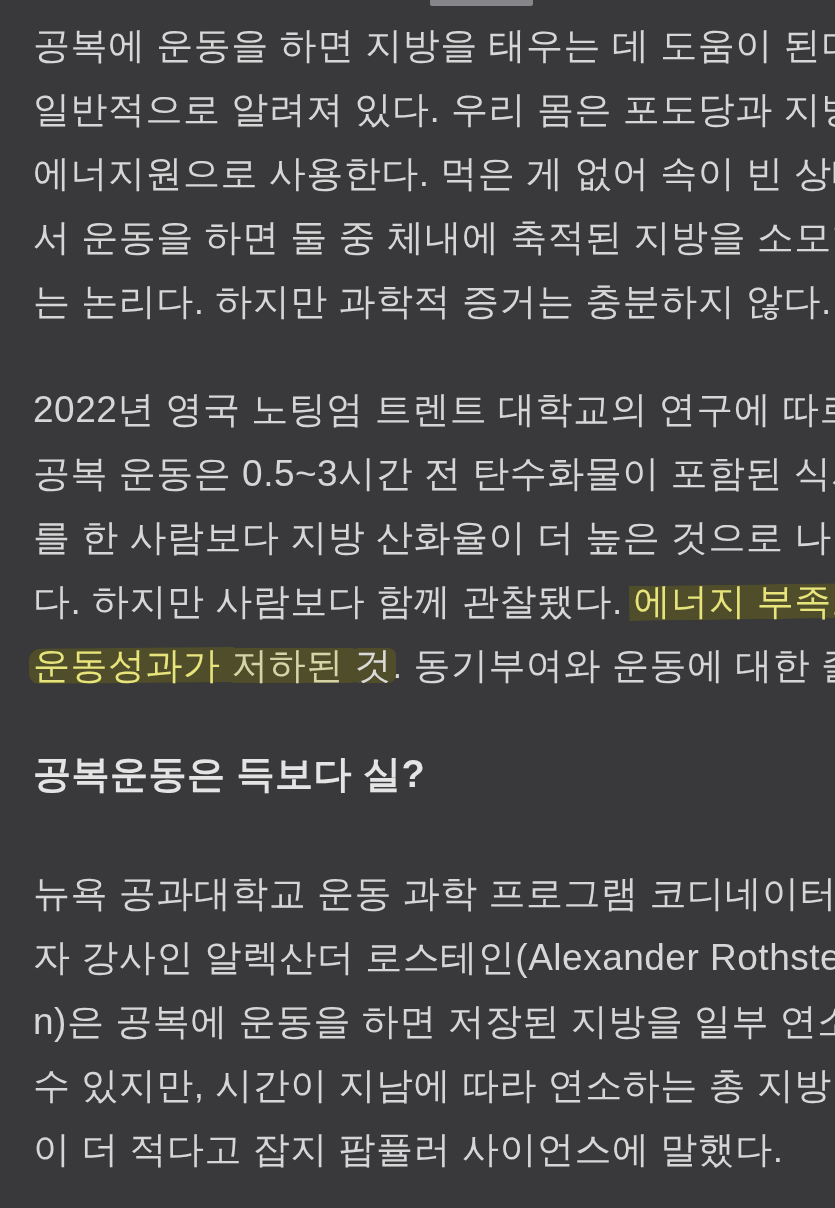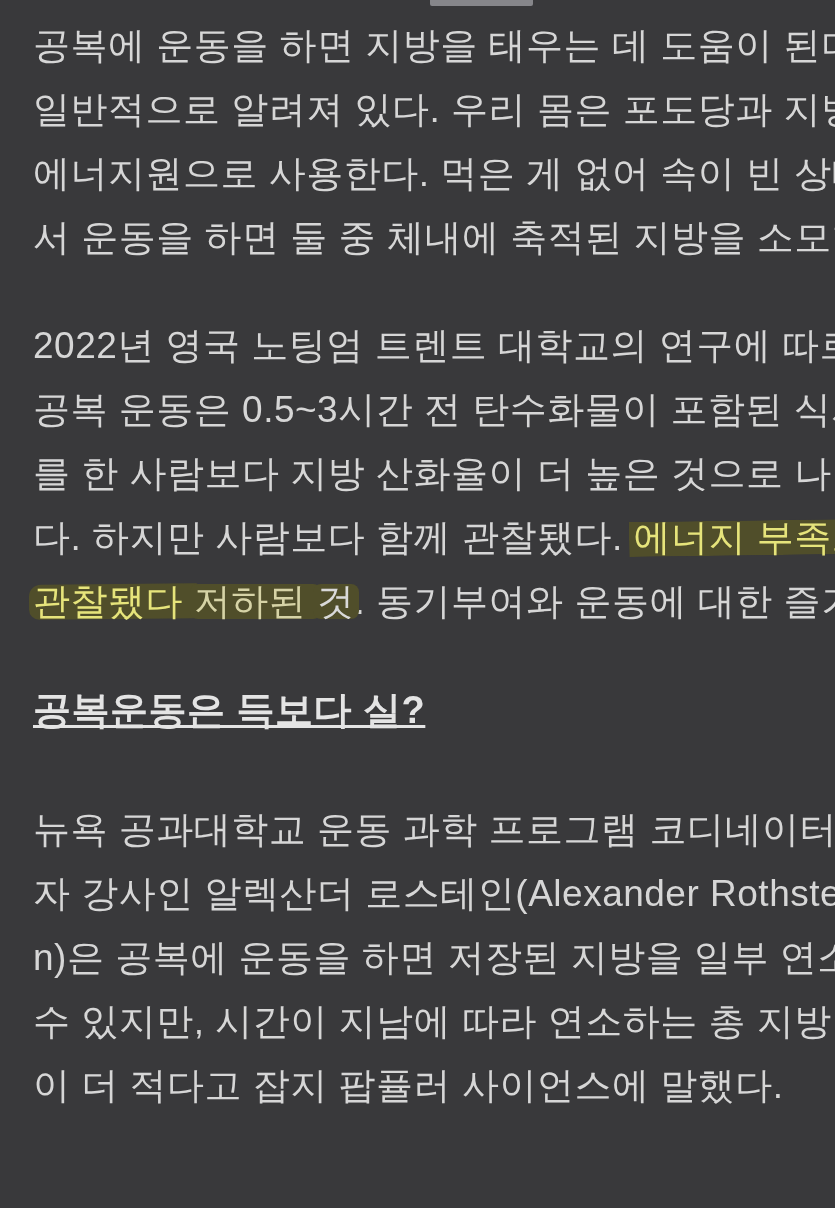--- a/index.html
+++ b/index.html
@@ -40,21 +40,20 @@
     letter-spacing: 0.5px;
   }
   .para { margin: 0 0 44px 0; }
   .line { white-space: nowrap; }
   .heading {
     font-size: 38px;
     font-weight: bold;
     color: #e4e4e4;
     line-height: 64px;
     margin: 30px 0 56px 0;
-    text-decoration: underline;
   }
   
   .hl {
     position: relative;
     z-index: 0;
   }
   .hl::before {
     content: "";
     position: absolute;
     left: -4px;
@@ -83,27 +82,28 @@
 <body>
 
 <div class="screen">
   <div class="top-strip"></div>
   <main class="article">
       <div class="para">
         <div class="line"><span>공복에 운동을 하면 지방을 태우는 데 도움이 된다고</span></div>
         <div class="line"><span>일반적으로 알려져 있다. 우리 몸은 포도당과 지방을</span></div>
         <div class="line"><span>에너지원으로 사용한다. 먹은 게 없어 속이 빈 상태에</span></div>
         <div class="line"><span>서 운동을 하면 둘 중 체내에 축적된 지방을 소모한다</span></div>
+        <div class="line"><span>는 논리다. 하지만 과학적 증거는 충분하지 않다.</span></div>
       </div>
       <div class="para">
         <div class="line"><span>2022년 영국 노팅엄 트렌트 대학교의 연구에 따르면</span></div>
         <div class="line"><span>공복 운동은 0.5~3시간 전 탄수화물이 포함된 식사</span></div>
         <div class="line"><span>를 한 사람보다 지방 산화율이 더 높은 것으로 나타났</span></div>
         <div class="line"><span>다. 하지만 사람보다 함께 관찰됐다. </span><span class="hl hl-yellow hl-point">에너지 부족으로</span></div>
-        <div class="line"><span class="hl hl-yellow hl-start">관찰됐다 </span><span class="hl hl-pale">저하된 </span><span class="hl hl-white">것</span><span>. 동기부여와 운동에 대한 즐거</span></div>
+        <div class="line"><span class="hl hl-yellow hl-start">운동성과가 </span><span class="hl hl-pale">저하된 </span><span class="hl hl-white">것</span><span>. 동기부여와 운동에 대한 즐거</span></div>
       </div>
       <h2 class="heading">공복운동은 득보다 실?</h2>
       <div class="para">
         <div class="line"><span>뉴욕 공과대학교 운동 과학 프로그램 코디네이터이</span></div>
         <div class="line"><span>자 강사인 알렉산더 로스테인(Alexander Rothstei</span></div>
         <div class="line"><span>n)은 공복에 운동을 하면 저장된 지방을 일부 연소할</span></div>
         <div class="line"><span>수 있지만, 시간이 지남에 따라 연소하는 총 지방 량</span></div>
         <div class="line"><span>이 더 적다고 잡지 팝퓰러 사이언스에 말했다.</span></div>
       </div>
     </main>

